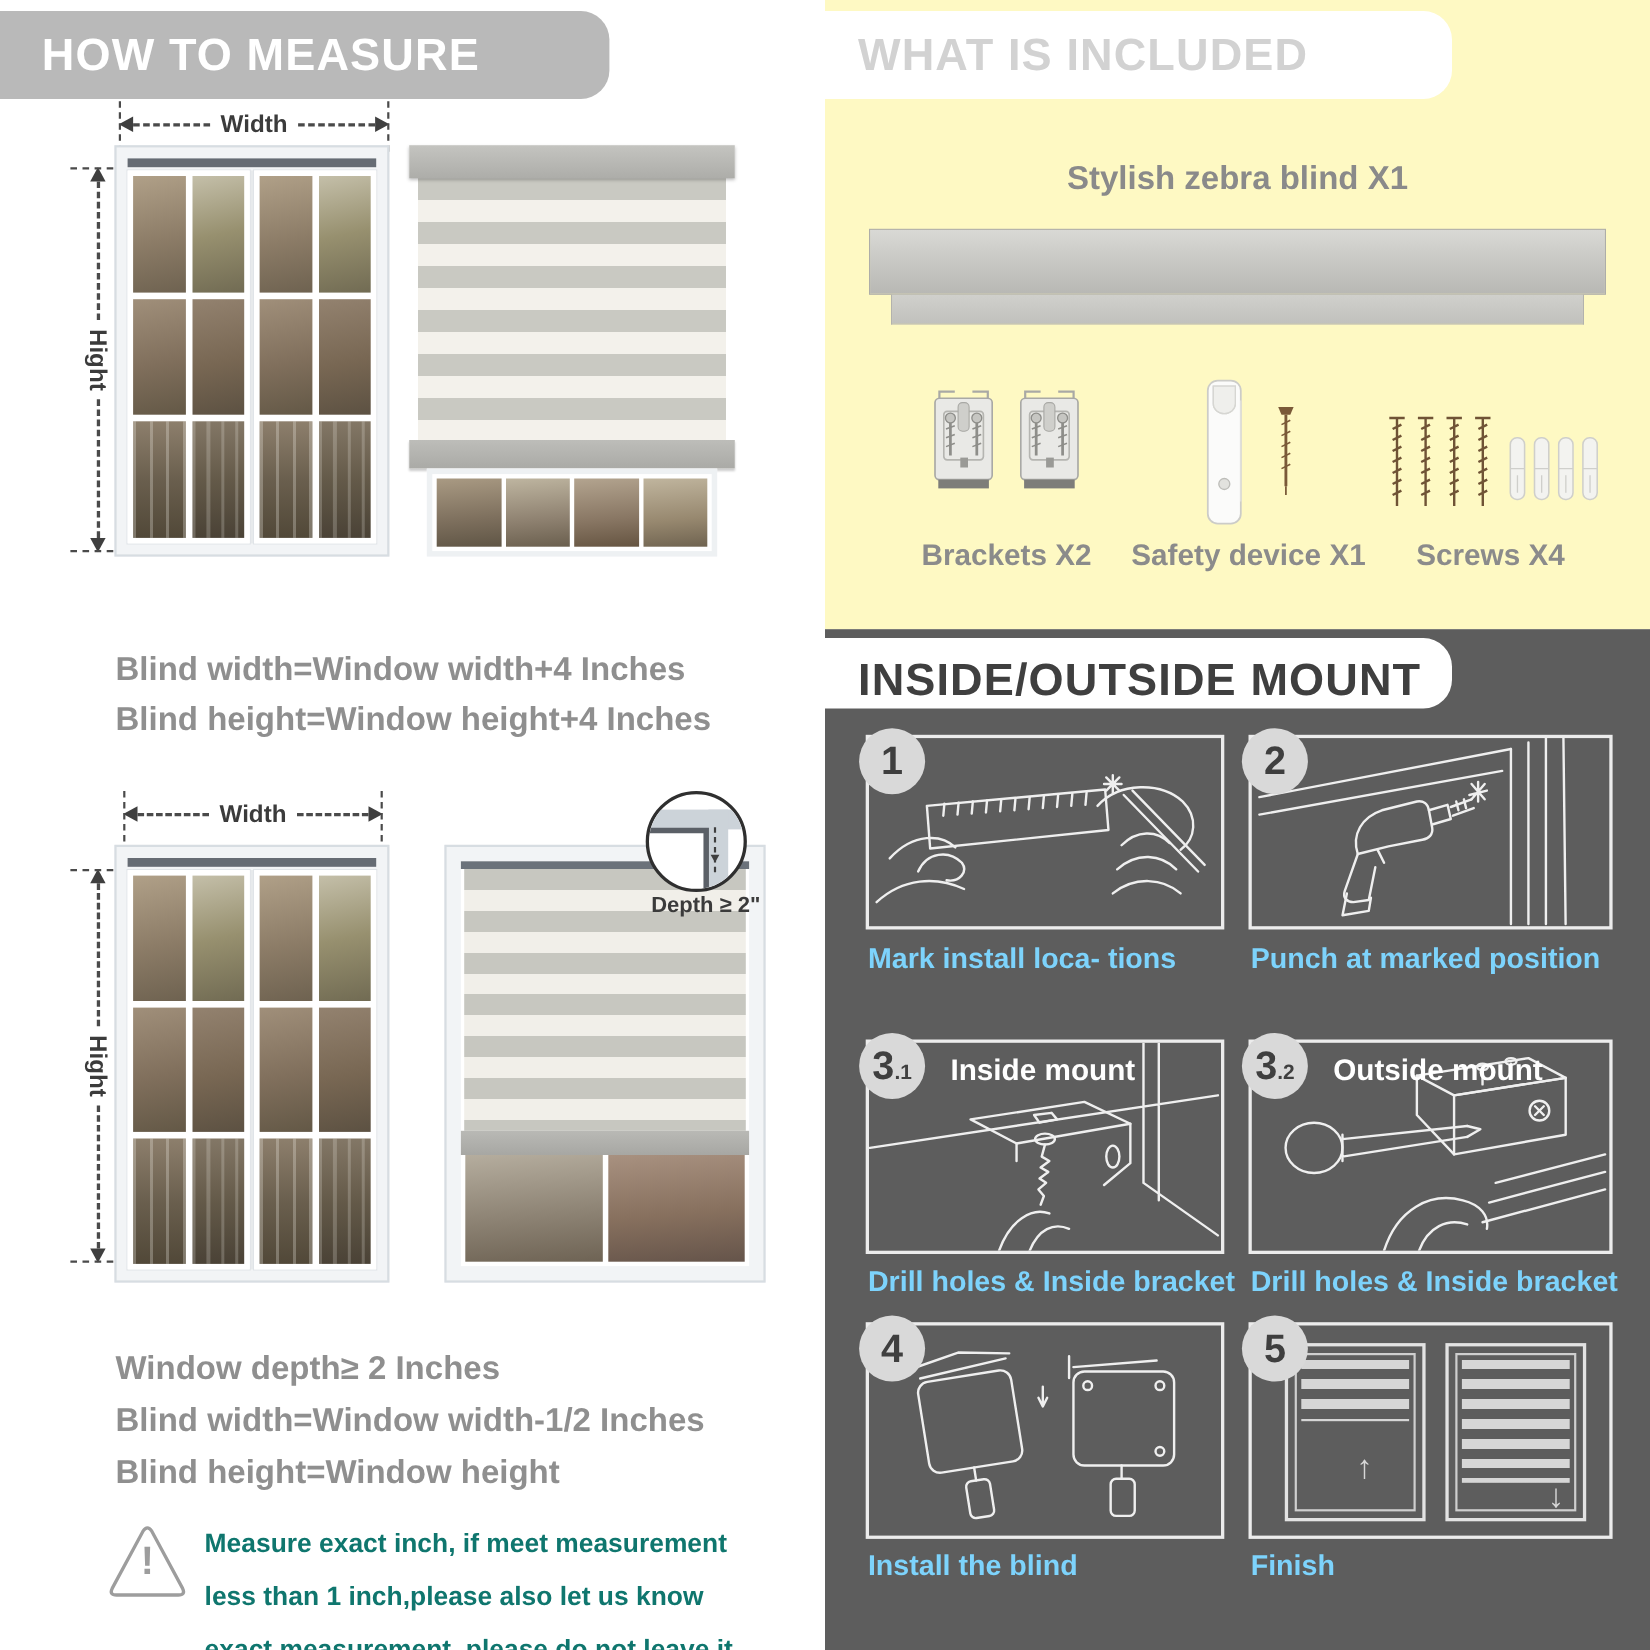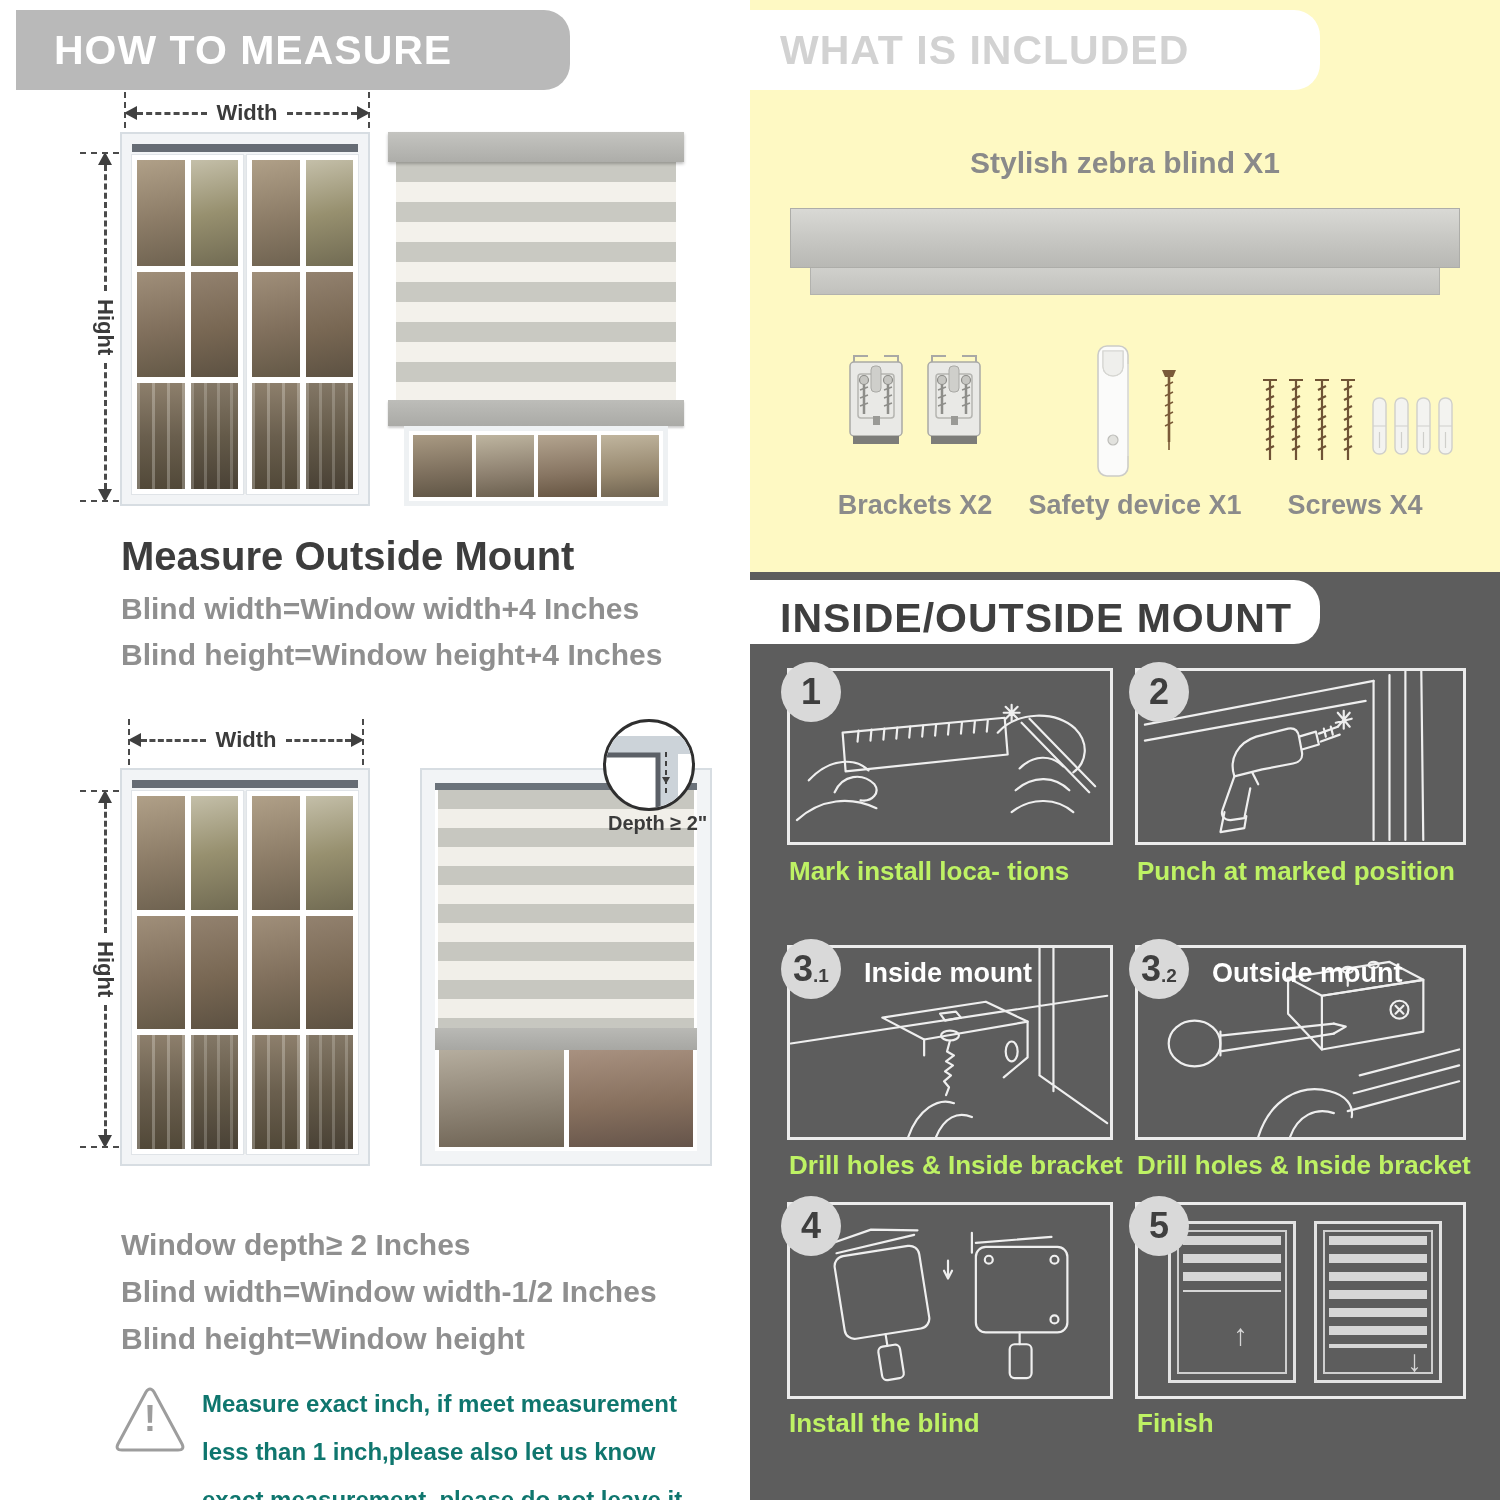--- a/index.html
+++ b/index.html
@@ -5,21 +5,21 @@
   html,body{margin:0;padding:0;background:#fff;}
   .canvas{position:relative;width:1500px;height:1500px;background:#fff;overflow:hidden;
           font-family:"Liberation Sans",sans-serif;}
   
   .banner{position:absolute;left:0;height:80px;border-radius:0 26px 26px 0;
           font-weight:bold;font-size:41px;line-height:80px;letter-spacing:1px;white-space:nowrap;}
   .banner-how{top:10px;width:516px;background:#b9b9b9;color:#ffffff;padding-left:38px;}
   .banner-included{top:10px;width:540px;background:#ffffff;color:#d2d2d2;padding-left:30px;}
   .banner-mount{top:8px;width:540px;height:64px;line-height:76px;background:#ffffff;color:#3f3f3f;padding-left:30px;}
   
-  .left-half{position:absolute;left:16px;top:0;width:856px;height:1500px;background:#fff;}
+  .left-half{position:absolute;left:0;top:0;width:856px;height:1500px;background:#fff;}
   .right-top{position:absolute;left:750px;top:0;width:750px;height:572px;background:#fef9c3;}
   .right-bottom{position:absolute;left:750px;top:572px;width:750px;height:928px;background:#5d5d5d;}
   
   .h-arrow{position:absolute;display:flex;align-items:center;height:22px;justify-content:space-between;}
   .h-arrow .dash{flex:1;height:0;border-top:3px dashed #4a4a4a;}
   .h-arrow .lbl{padding:0 10px;font-size:22px;font-weight:bold;color:#3b3b3b;}
   .ah{width:0;height:0;border:7px solid transparent;}
   .ah.l{border-right:13px solid #3f3f3f;border-left:none;}
   .ah.r{border-left:13px solid #3f3f3f;border-right:none;}
   .ah.u{border:7px solid transparent;border-bottom:13px solid #3f3f3f;border-top:none;}
@@ -91,21 +91,21 @@
   .bar-under{position:absolute;left:60px;top:268px;width:630px;height:27px;
              background:linear-gradient(180deg,#d0d0cc,#c1c1bd);border:1px solid #b2b2ae;border-top:none;box-sizing:border-box;}
   .incl-art{position:absolute;top:352px;display:flex;justify-content:center;align-items:flex-end;gap:14px;}
   .incl-lbl{position:absolute;top:490px;text-align:center;font-size:27px;font-weight:bold;color:#8b8b8b;white-space:nowrap;}
   
   .step-panel{position:absolute;border:3px solid #ececec;box-sizing:border-box;overflow:hidden;background:#5d5d5d;}
   .badge{position:absolute;top:-6px;left:-6px;width:60px;height:60px;border-radius:50%;background:#d9d9d9;
          color:#3f3f3f;font-weight:bold;font-size:36px;display:flex;align-items:center;justify-content:center;}
   .badge .bsub{font-size:19px;margin-top:14px;}
   .step-title{position:absolute;left:74px;top:10px;color:#fff;font-size:27px;font-weight:bold;white-space:nowrap;}
-  .step-caption{position:absolute;color:#bef264;font-size:26px;font-weight:bold;white-space:nowrap;}
+  .step-caption{position:absolute;color:#7dd3fc;font-size:26px;font-weight:bold;white-space:nowrap;}
   .art{position:absolute;left:0;top:0;width:100%;height:100%;}
   .art path,.art line,.art rect,.art circle,.art ellipse,.art polyline,.art polygon
       {fill:none;stroke:#efefef;stroke-width:2.2;stroke-linecap:round;stroke-linejoin:round;}
   
   .fin{position:absolute;top:16px;width:128px;height:162px;border:3px solid #e3e3e3;box-sizing:border-box;padding:6px;}
   .fin .inner{position:relative;width:100%;height:100%;border:2px solid #cfcfcf;box-sizing:border-box;padding:4px;}
   .fstr{background:repeating-linear-gradient(180deg,#d6d6d6 0 9px,rgba(0,0,0,0) 9px 18px);}
   .fin-arrow{position:absolute;font-size:30px;font-weight:bold;color:#d6d6d6;line-height:1;}
 </style>
 </head>
@@ -166,21 +166,20 @@
       <div class="bl-header"></div>
       <div class="bl-bottom"></div>
       <div class="bl-window">
         <div class="mpane"></div>
         <div class="mpane"></div>
         <div class="mpane"></div>
         <div class="mpane"></div>
       </div>
     </div>
 
-    <div class="lh" style="top:534px;">Measure Outside Mount</div>
     <div class="ll" style="top:592px;">Blind width=Window width+4 Inches</div>
     <div class="ll" style="top:638px;">Blind height=Window height+4 Inches</div>
 
     <div class="h-arrow" style="left:112px;top:729px;width:236px;">
       <span class="tick tl"></span>
       <span class="tick tr"></span>
       <span class="ah l"></span>
       <span class="dash"></span>
       <span class="lbl">Width</span>
       <span class="dash"></span>

